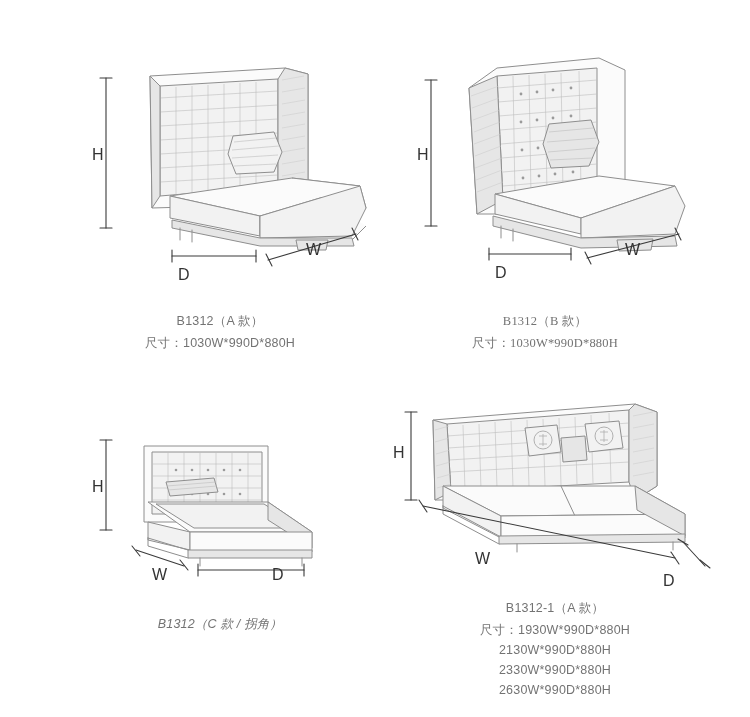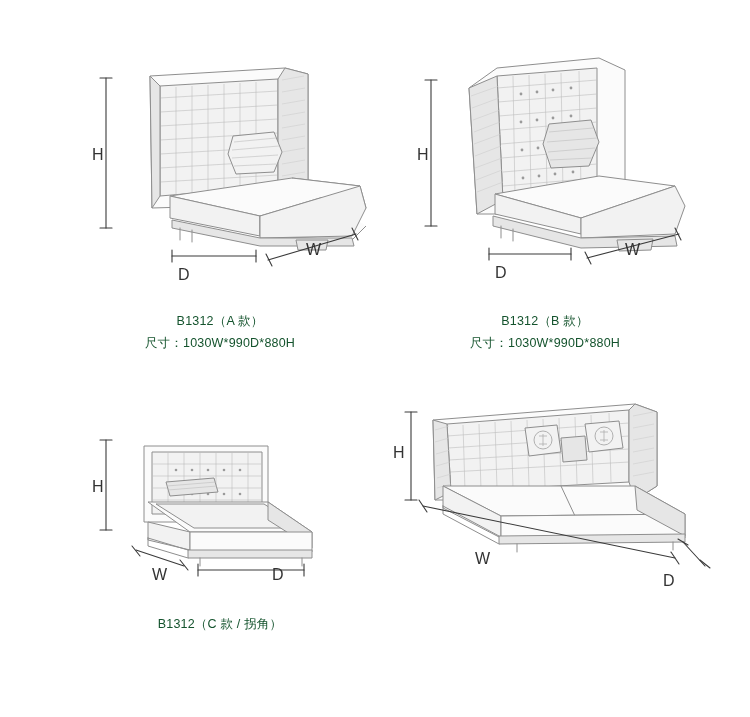--- a/index.html
+++ b/index.html
@@ -26,21 +26,21 @@
   .fig {
     position: relative;
     width: 100%;
   }
   .fig svg {
     display: block;
   }
   .caption {
     text-align: center;
     font-size: 12.5px;
-    color: #14532d;
+    color: #737373;
     line-height: 20px;
     letter-spacing: 0.2px;
   }
   .caption .title {
     margin-bottom: 2px;
   }
   .caption .dim {
     white-space: pre;
   }
   .sofa-stroke {
@@ -257,21 +257,21 @@
         <path class="measure" d="M186 220 L186 232"></path>
 
         <path class="measure" d="M202 230 L294 206"></path>
         <path class="measure" d="M200 224 L206 236"></path>
         <path class="measure" d="M290 200 L296 212"></path>
       </svg>
       <div style="position:absolute; left:32px; top:118px;">H</div>
       <div style="position:absolute; left:110px; top:236px;">D</div>
       <div style="position:absolute; left:240px; top:213px;">W</div>
     </div>
-    <div class="caption" style="margin-top:28px;">
+    <div class="caption" style="margin-top:28px;font-family:Liberation Serif, serif;">
       <div class="title">B1312（B 款）</div>
       <div class="dim">尺寸：1030W*990D*880H</div>
     </div>
   </div>
 
   <div class="cell" style="left:60px; top:390px; width:320px; height:300px;">
     <div class="fig">
       <svg width="320" height="200" viewBox="0 0 320 200" xmlns="http://www.w3.org/2000/svg">
 
         <path class="measure" d="M46 50 L46 140"></path>
@@ -333,21 +333,21 @@
         <path class="measure" d="M120 170 L128 180"></path>
 
         <path class="measure" d="M138 180 L244 180"></path>
         <path class="measure" d="M138 174 L138 186"></path>
         <path class="measure" d="M244 174 L244 186"></path>
       </svg>
       <div style="position:absolute; left:32px; top:88px;">H</div>
       <div style="position:absolute; left:92px; top:176px;">W</div>
       <div style="position:absolute; left:212px; top:176px;">D</div>
     </div>
-    <div class="caption" style="margin-top:24px;">
+    <div class="caption" style="margin-top:24px;font-style:italic;">
       <div class="title">B1312（C 款 / 拐角）</div>
     </div>
   </div>
 
   <div class="cell" style="left:385px; top:390px; width:340px; height:320px;">
     <div class="fig">
       <svg width="340" height="200" viewBox="0 0 340 200" xmlns="http://www.w3.org/2000/svg">
 
         <path class="measure" d="M26 22 L26 110"></path>
         <path class="measure" d="M20 22 L32 22"></path>
@@ -423,15 +423,22 @@
         <path class="measure" d="M286 162 L294 174"></path>
 
         <path class="measure" d="M298 152 L320 176"></path>
         <path class="measure" d="M293 149 L303 155"></path>
         <path class="measure" d="M315 170 L325 178"></path>
       </svg>
       <div style="position:absolute; left:8px; top:54px;">H</div>
       <div style="position:absolute; left:90px; top:160px;">W</div>
       <div style="position:absolute; left:278px; top:182px;">D</div>
     </div>
+    <div class="caption" style="margin-top:8px;">
+      <div class="title">B1312-1（A 款）</div>
+      <div class="dim">尺寸：1930W*990D*880H</div>
+      <div class="dim">2130W*990D*880H</div>
+      <div class="dim">2330W*990D*880H</div>
+      <div class="dim">2630W*990D*880H</div>
+    </div>
   </div>
 
 </div>
 
 </body></html>

